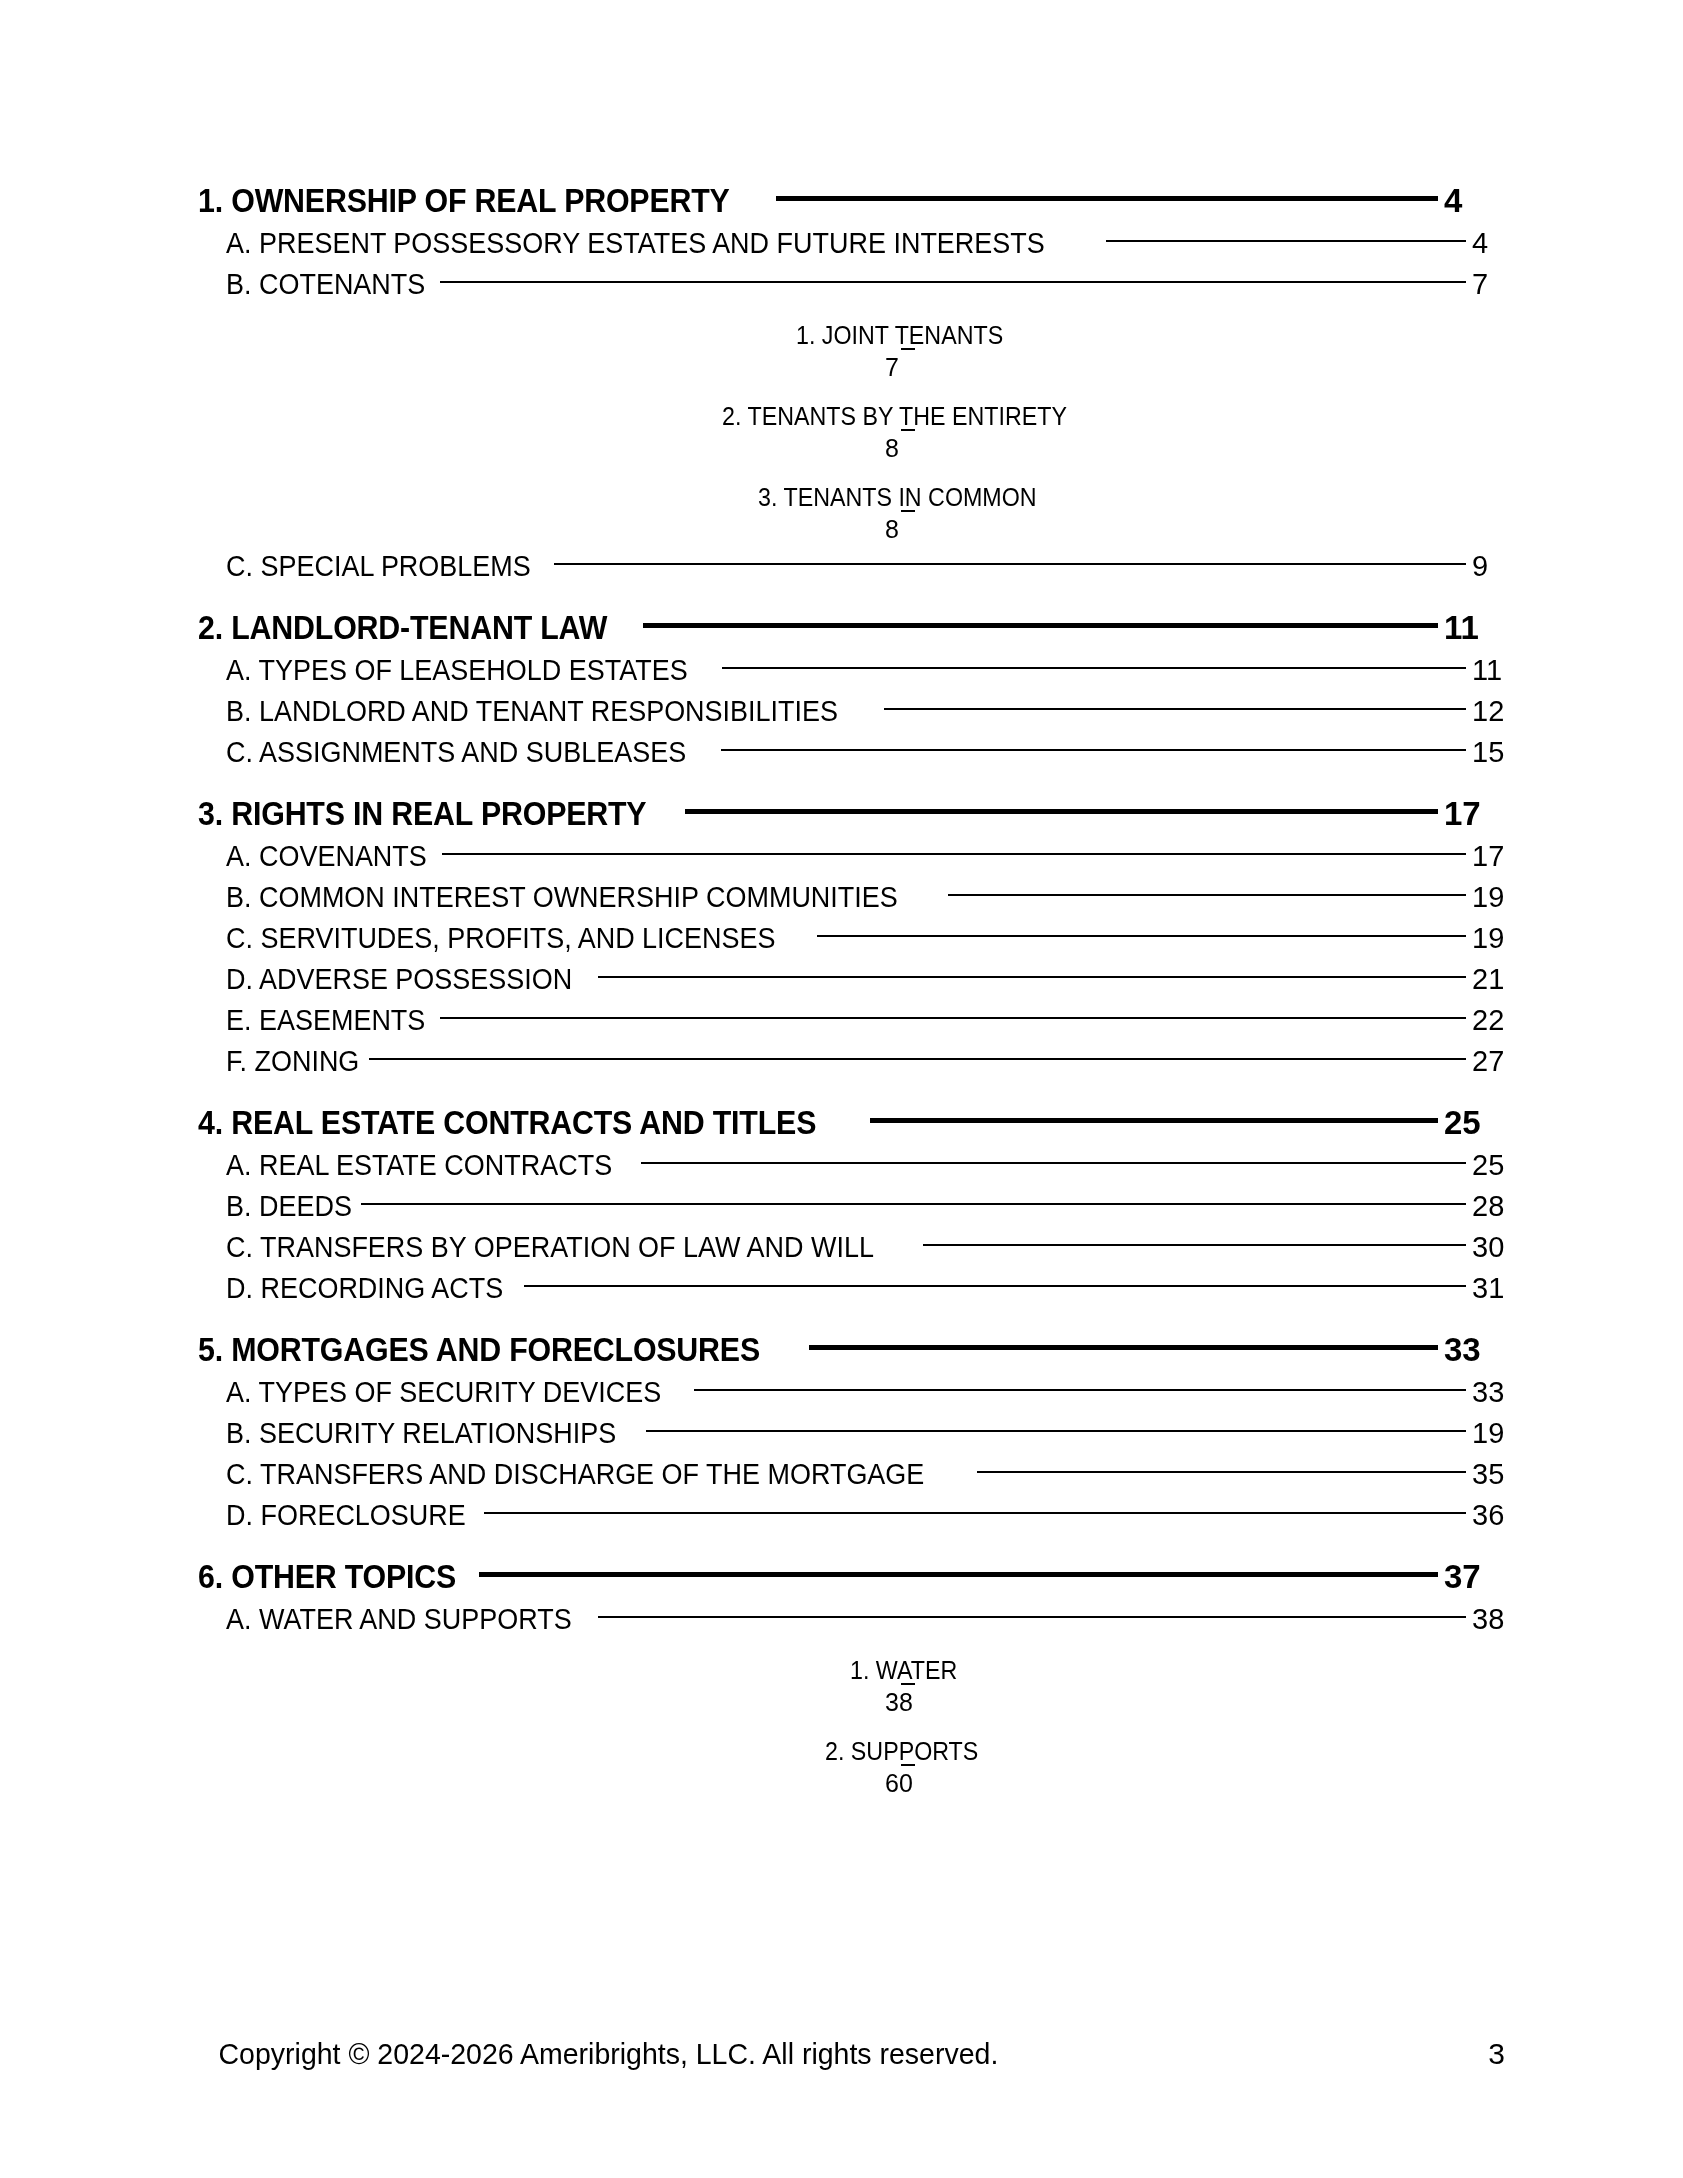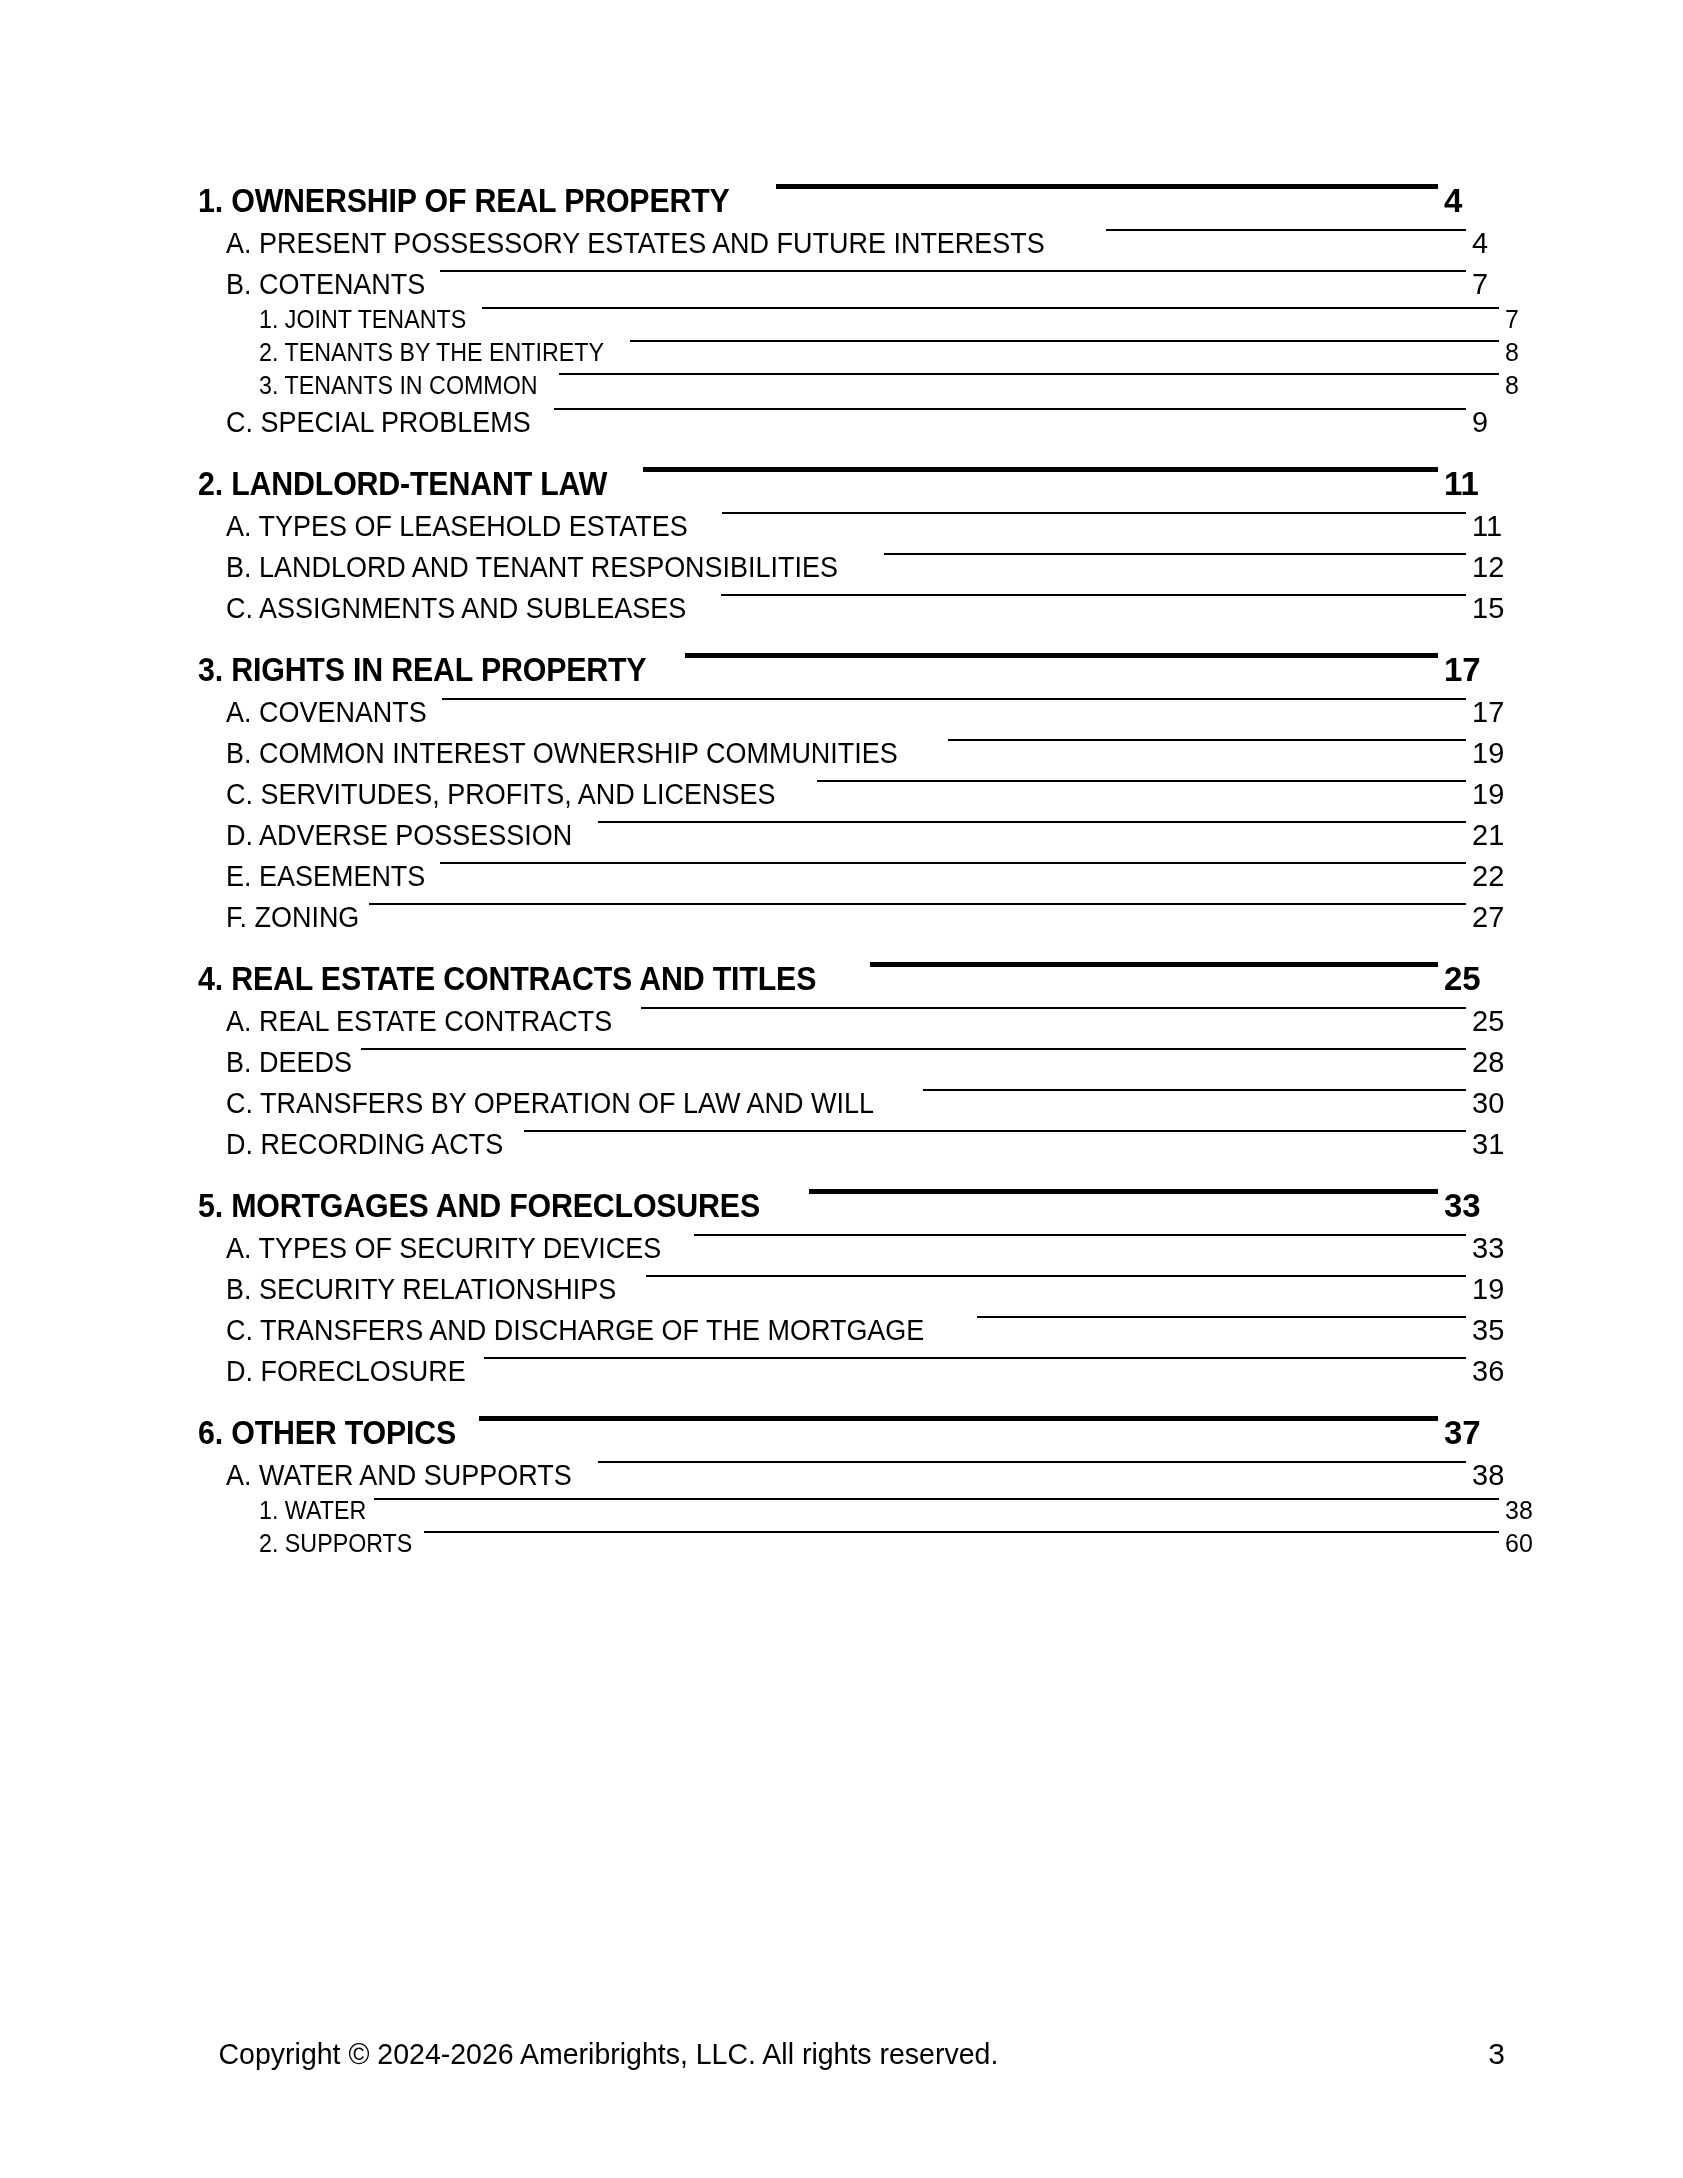--- a/index.html
+++ b/index.html
@@ -21,21 +21,21 @@
   .toc {
     position: absolute;
     left: 198px;
     top: 184px;
     width: 1297px;
   }
 
   
   .row {
     display: flex;
-    align-items: flex-start;
+    align-items: center;
     width: 100%;
     white-space: nowrap;
   }
 
   .title {
     flex: 0 0 auto;
     line-height: 1;
   }
 
   .leader {
@@ -96,21 +96,22 @@
   }
   .lvl2 .pageno {
     font-size: 29px;
     width: 51px;
     padding-left: 6px;
   }
 
   
   .lvl3 {
     margin-left: 61px;
-    margin-top: 8px;
+    margin-top: 24px;
+    flex-direction: column;
   }
   .lvl3 .title {
     font-size: 25px;
     font-weight: normal;
     transform: scaleX(0.93);
     transform-origin: left bottom;
   }
   .lvl3 .leader {
     border-bottom-width: 2px;
     margin-bottom: 5px;

